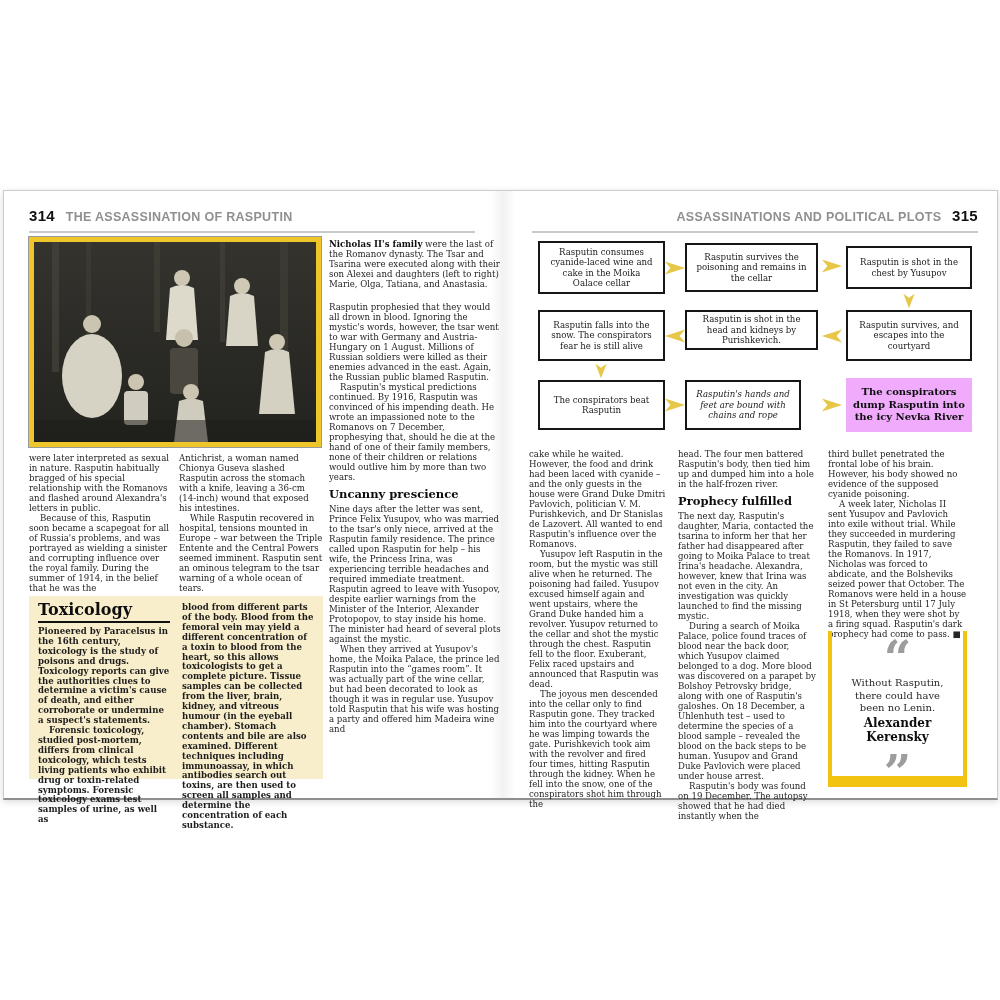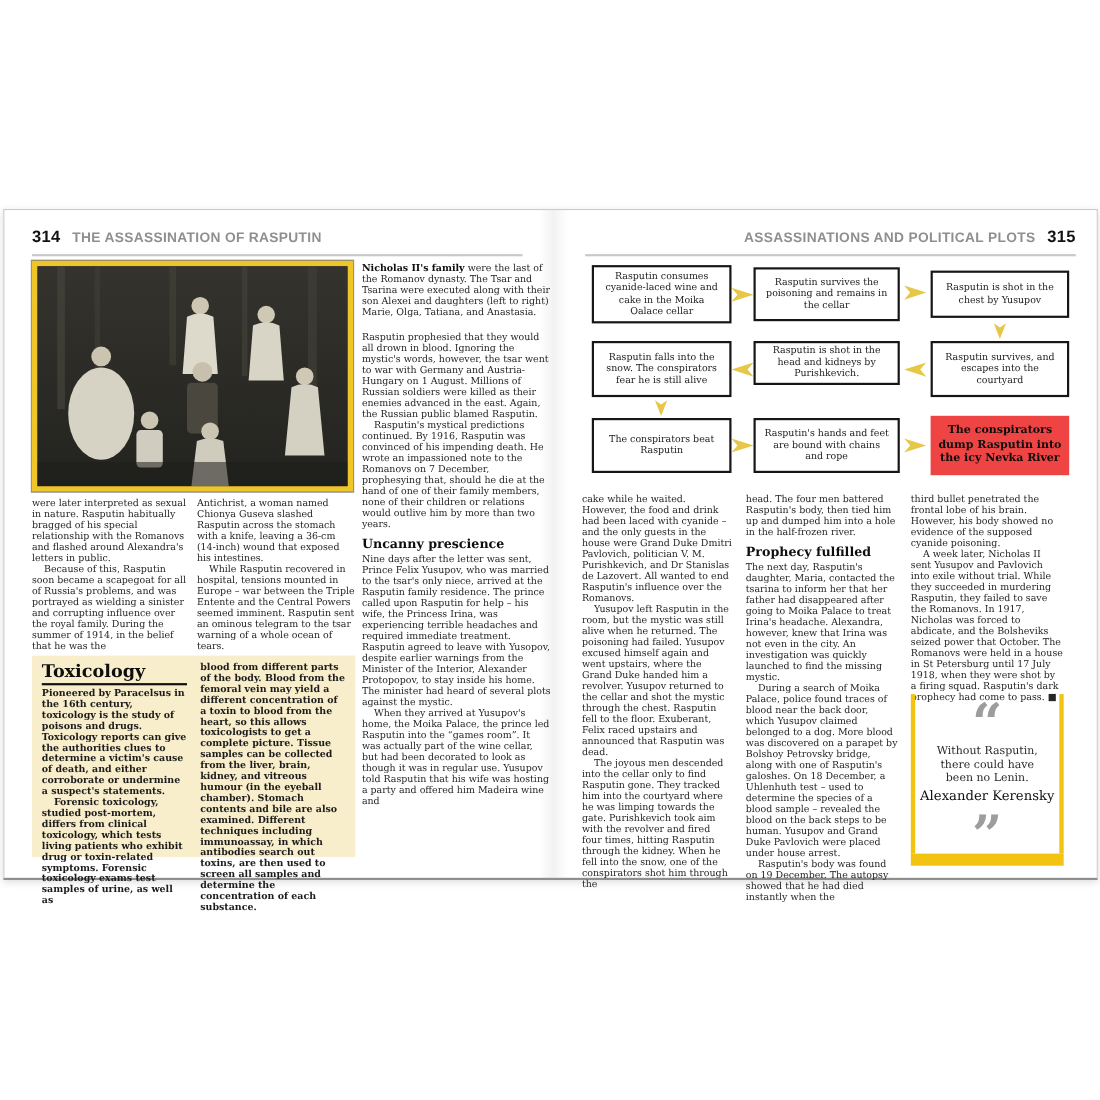--- a/index.html
+++ b/index.html
@@ -37,32 +37,32 @@
   .tox-col { width:132px; font-weight:bold; font-size:8.6px; line-height:9.9px; color:#1c1c1c; }
   .tox h2 { font-size:16px; line-height:14px; margin:0 0 4px 0; padding-bottom:4px;
             border-bottom:2.5px solid #111111; color:#0e0e0e; }
   .tox p { margin:0; }
   .tox p.ind { text-indent:11px; }
 
   
   .fbox { position:absolute; border:2.5px solid #161616; background:#ffffff; box-sizing:border-box;
           display:flex; align-items:center; justify-content:center; text-align:center;
           font-size:8.6px; line-height:10.5px; color:#222222; padding:3px 7px; }
-  .fbox.hl { background:#ef4444; border:none; font-weight:bold; font-size:10px; line-height:12.5px; color:#0d0d0d; }
+  .fbox.hl { background:#f0abfc; border:none; font-weight:bold; font-size:10px; line-height:12.5px; color:#0d0d0d; }
   .arrow { position:absolute; }
   .arrow svg { display:block; }
 
   
   .quote { position:absolute; left:824px; top:440px; width:139px; height:145px; box-sizing:border-box;
            border-left:4px solid #f2c411; border-right:4px solid #f2c411; text-align:center; }
   .qmark { font-family:"DejaVu Serif", serif; font-weight:bold; font-size:48px; line-height:30px;
            color:#9d9d9d; }
   .qmark.open { margin-top:12px; }
   .qtext { font-size:10px; line-height:12.5px; color:#2a2a2a; margin:4px 10px 0 10px; }
-  .qname { font-size:12px; line-height:14px; font-weight:normal; color:#0e0e0e; margin-top:1px; }
+  .qname { font-size:12px; line-height:14px; font-weight:bold; color:#0e0e0e; margin-top:1px; }
   .quote-bottom { position:absolute; left:824px; top:585px; width:139px; height:11px; background:#f2c411; }
 </style>
 </head>
 <body>
 
 <div class="spread">
   <div class="spine"></div>
 
   <div class="pagehead" style="left:25px;text-align:right;">
     <span class="pnum">314</span>
@@ -149,21 +149,21 @@
   </div>
   <div class="hrule" style="left:528px; width:446px;"></div>
 
   <div class="fbox" style="left:534px; top:50px; width:127px; height:53px;">Rasputin consumes cyanide-laced wine and cake in the Moika Oalace cellar</div>
   <div class="fbox" style="left:681px; top:52px; width:133px; height:49px;">Rasputin survives the poisoning and remains in the cellar</div>
   <div class="fbox" style="left:842px; top:55px; width:126px; height:43px;">Rasputin is shot in the chest by Yusupov</div>
   <div class="fbox" style="left:534px; top:119px; width:127px; height:51px;">Rasputin falls into the snow. The conspirators fear he is still alive</div>
   <div class="fbox" style="left:681px; top:119px; width:133px; height:40px;">Rasputin is shot in the head and kidneys by Purishkevich.</div>
   <div class="fbox" style="left:534px; top:189px; width:127px; height:50px;">The conspirators beat Rasputin</div>
   <div class="fbox" style="left:842px; top:119px; width:126px; height:51px;">Rasputin survives, and escapes into the courtyard</div>
-  <div class="fbox" style="left:681px; top:189px; width:133px; height:50px;">Rasputin's hands and feet are bound with chains and rope</div>
+  <div class="fbox" style="left:681px; top:189px; width:116px; height:50px;font-style:italic;">Rasputin's hands and feet are bound with chains and rope</div>
   <div class="fbox hl" style="left:842px; top:187px; width:126px; height:54px;">The conspirators dump Rasputin into the icy Nevka River</div>
 
   <span class="arrow" style="left:660px; top:68px;">
     <svg width="22" height="18" viewBox="0 0 24 18">
         <polygon points="1,2 23,9 1,16 7,9" fill="#e7c747"></polygon>
       </svg>
     </span>
   <span class="arrow" style="left:817px; top:66px;">
     <svg width="22" height="18" viewBox="0 0 24 18">
         <polygon points="1,2 23,9 1,16 7,9" fill="#e7c747"></polygon>

